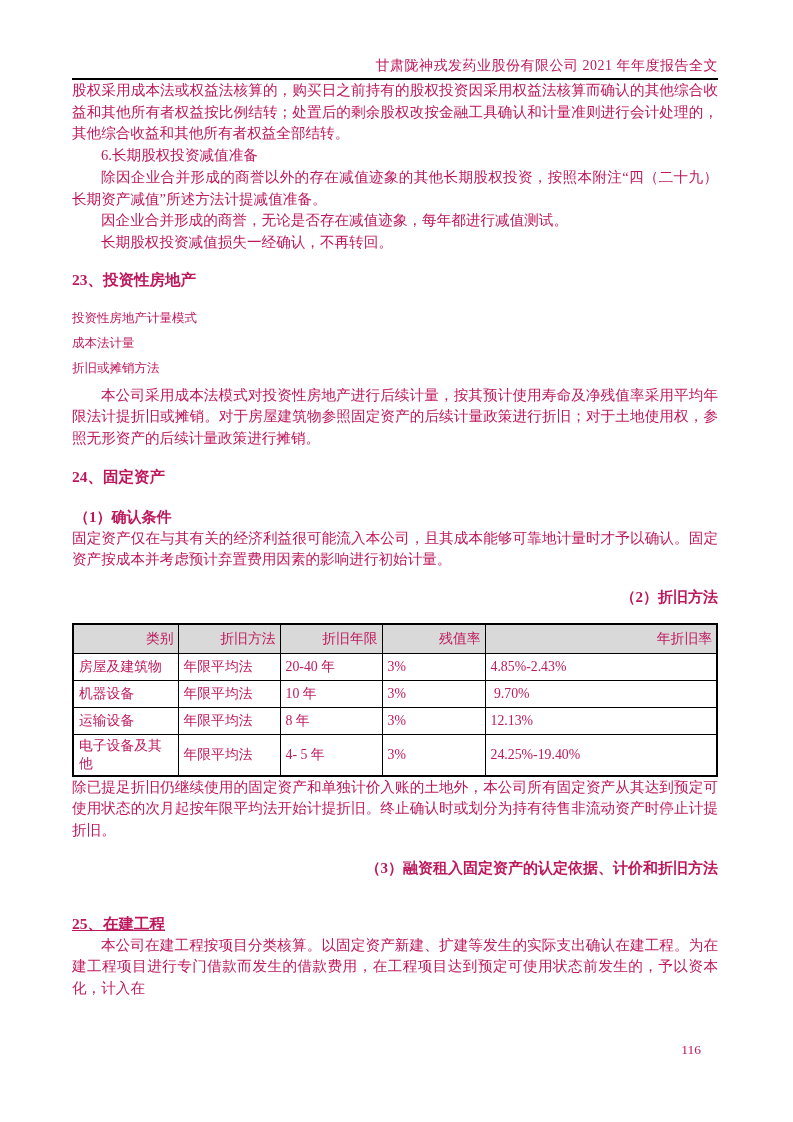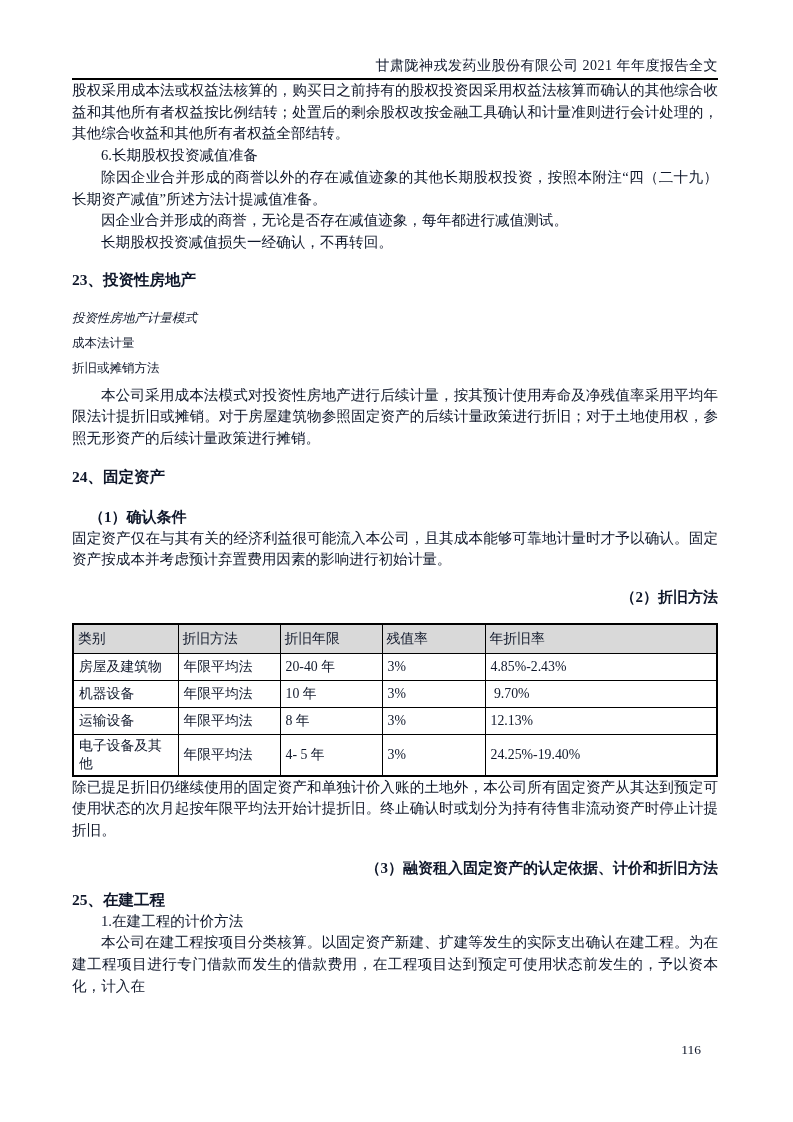--- a/index.html
+++ b/index.html
@@ -4,21 +4,21 @@
 <style>
   * { box-sizing: border-box; }
   html, body { margin: 0; padding: 0; background: #e8e8e8; }
   .page {
     position: relative;
     width: 793px;
     height: 1122px;
     margin: 0 auto;
     background: #ffffff;
     font-family: "Liberation Serif", "DejaVu Serif", serif;
-    color: #0f172a;
+    color: #be185d;
     overflow: hidden;
   }
   .inner {
     position: absolute;
     left: 72px;
     top: 0;
     width: 646px;
   }
   .doc-header {
     padding-top: 56px;
@@ -46,52 +46,52 @@
   .mt5  { margin-top: 5px; }
   .mt6  { margin-top: 6px; }
   .mt23 { margin-top: 23px; }
   h2.sec {
     margin: 15px 0 0 0;
     font-size: 15.5px;
     line-height: 22px;
     font-weight: bold;
   }
   h2.mt16 { margin-top: 16px; }
-  h2.mt22 { margin-top: 10px; }
+  h2.mt22 { margin-top: 34px; text-decoration: underline; }
   h3.sub {
-    margin: 18px 0 0 15px;
+    margin: 18px 0 0 0;
     font-size: 15px;
     line-height: 22px;
     font-weight: bold;
     padding-left: 2px;
   }
   h3.mt15 { margin-top: 15px; text-align: right; }
   .small-line {
     margin: 0 0 9px 0;
     font-size: 12.5px;
     line-height: 16px;
   }
-  .small-first { margin-top: 19px; font-style: italic; }
+  .small-first { margin-top: 19px; }
   table.dep {
     margin-top: 15px;
     width: 100%;
     border-collapse: collapse;
     table-layout: fixed;
     border: 2px solid #000;
   }
   table.dep th, table.dep td {
     border: 1px solid #000;
     font-size: 13.8px;
     font-weight: normal;
     white-space: pre-wrap;
     overflow: hidden;
   }
   table.dep th {
     background: #d9d9d9;
-    text-align: left;
+    text-align: right;
     height: 29px;
     padding: 2px 4px;
     margin-left: 32px;
   }
   table.dep td {
     text-align: left;
     height: 27px;
     padding: 2px 5px;
     vertical-align: middle;
   }
@@ -183,19 +183,18 @@
           <td>3%</td>
           <td>24.25%-19.40%</td>
         </tr>
       </tbody>
     </table>
 
     <p class="body mt5">除已提足折旧仍继续使用的固定资产和单独计价入账的土地外，本公司所有固定资产从其达到预定可使用状态的次月起按年限平均法开始计提折旧。终止确认时或划分为持有待售非流动资产时停止计提折旧。</p>
     <h3 class="sub mt15">（3）融资租入固定资产的认定依据、计价和折旧方法</h3>
 
     <h2 class="sec mt22">25、在建工程</h2>
-    <p class="body ind mt18">1.在建工程的计价方法</p>
     <p class="body ind">本公司在建工程按项目分类核算。以固定资产新建、扩建等发生的实际支出确认在建工程。为在建工程项目进行专门借款而发生的借款费用，在工程项目达到预定可使用状态前发生的，予以资本化，计入在</p>
 
   </div>
 
   <div class="page-number">116</div>
 </div>
 
 </body></html>

